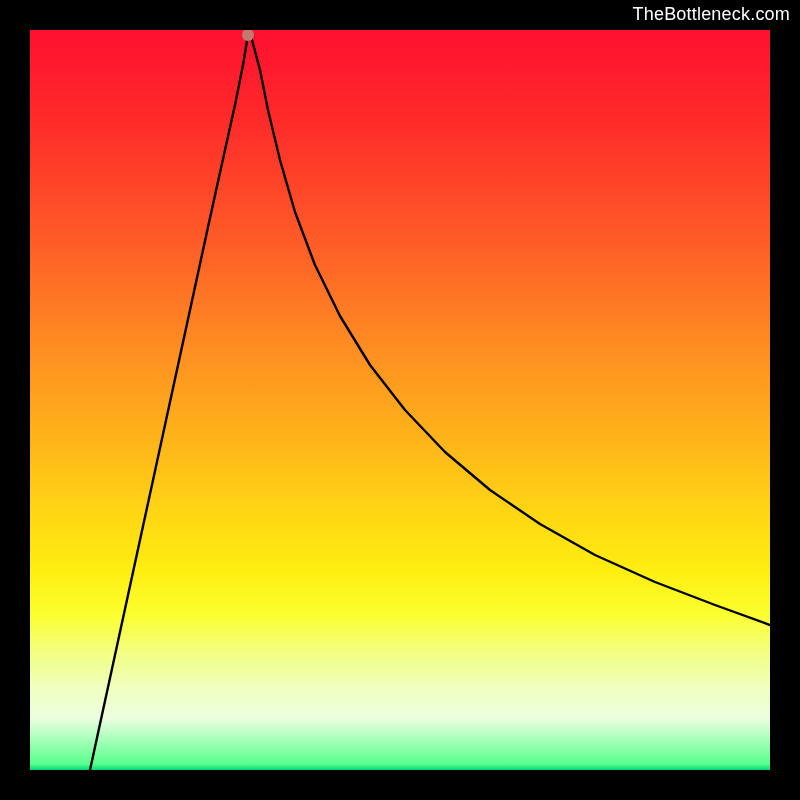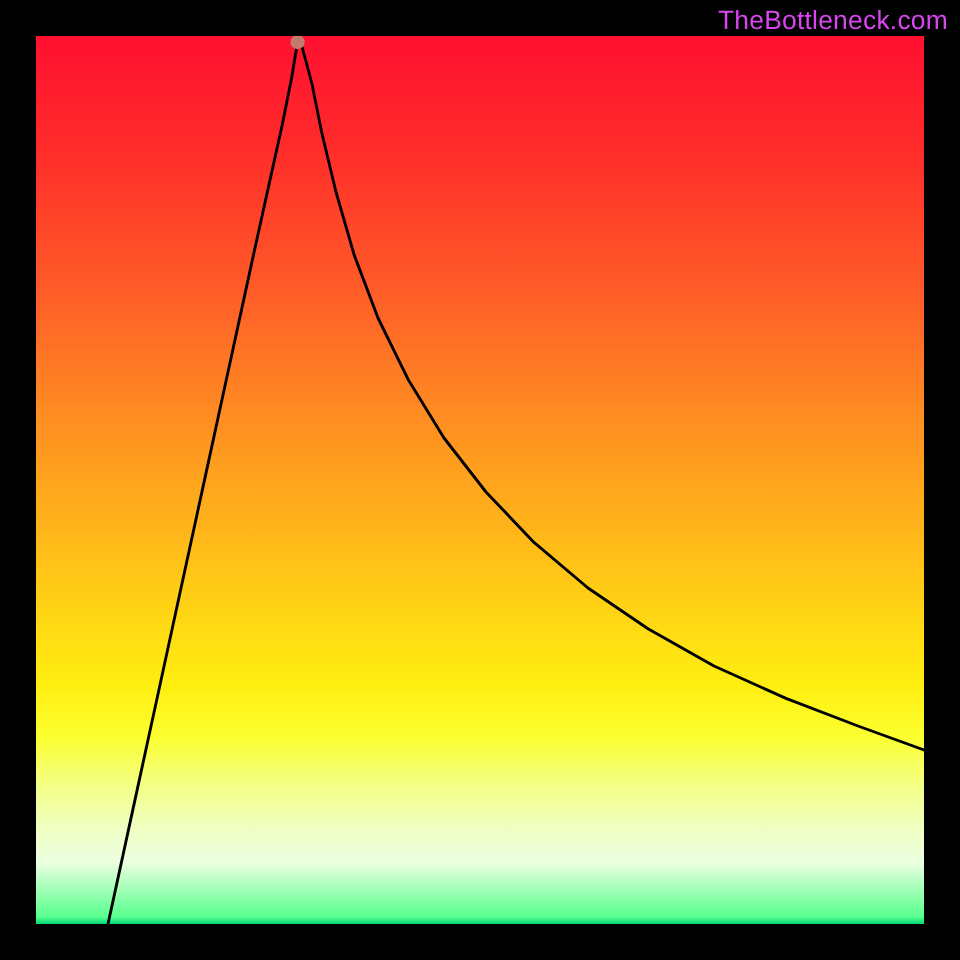--- a/index.html
+++ b/index.html
@@ -44,22 +44,22 @@
     position: absolute;
     left: 0;
     top: 0;
     width: 740px;
     height: 740px;
   }
   .watermark {
     position: absolute;
     top: 4px;
     right: 10px;
-    color: #d946ef;
-    font-size: 22px;
+    color: #ffffff;
+    font-size: 18px;
     font-weight: 500;
     letter-spacing: 0.2px;
     user-select: none;
   }
 </style>
 </head>
 <body>
 
 <div class="frame">
 

